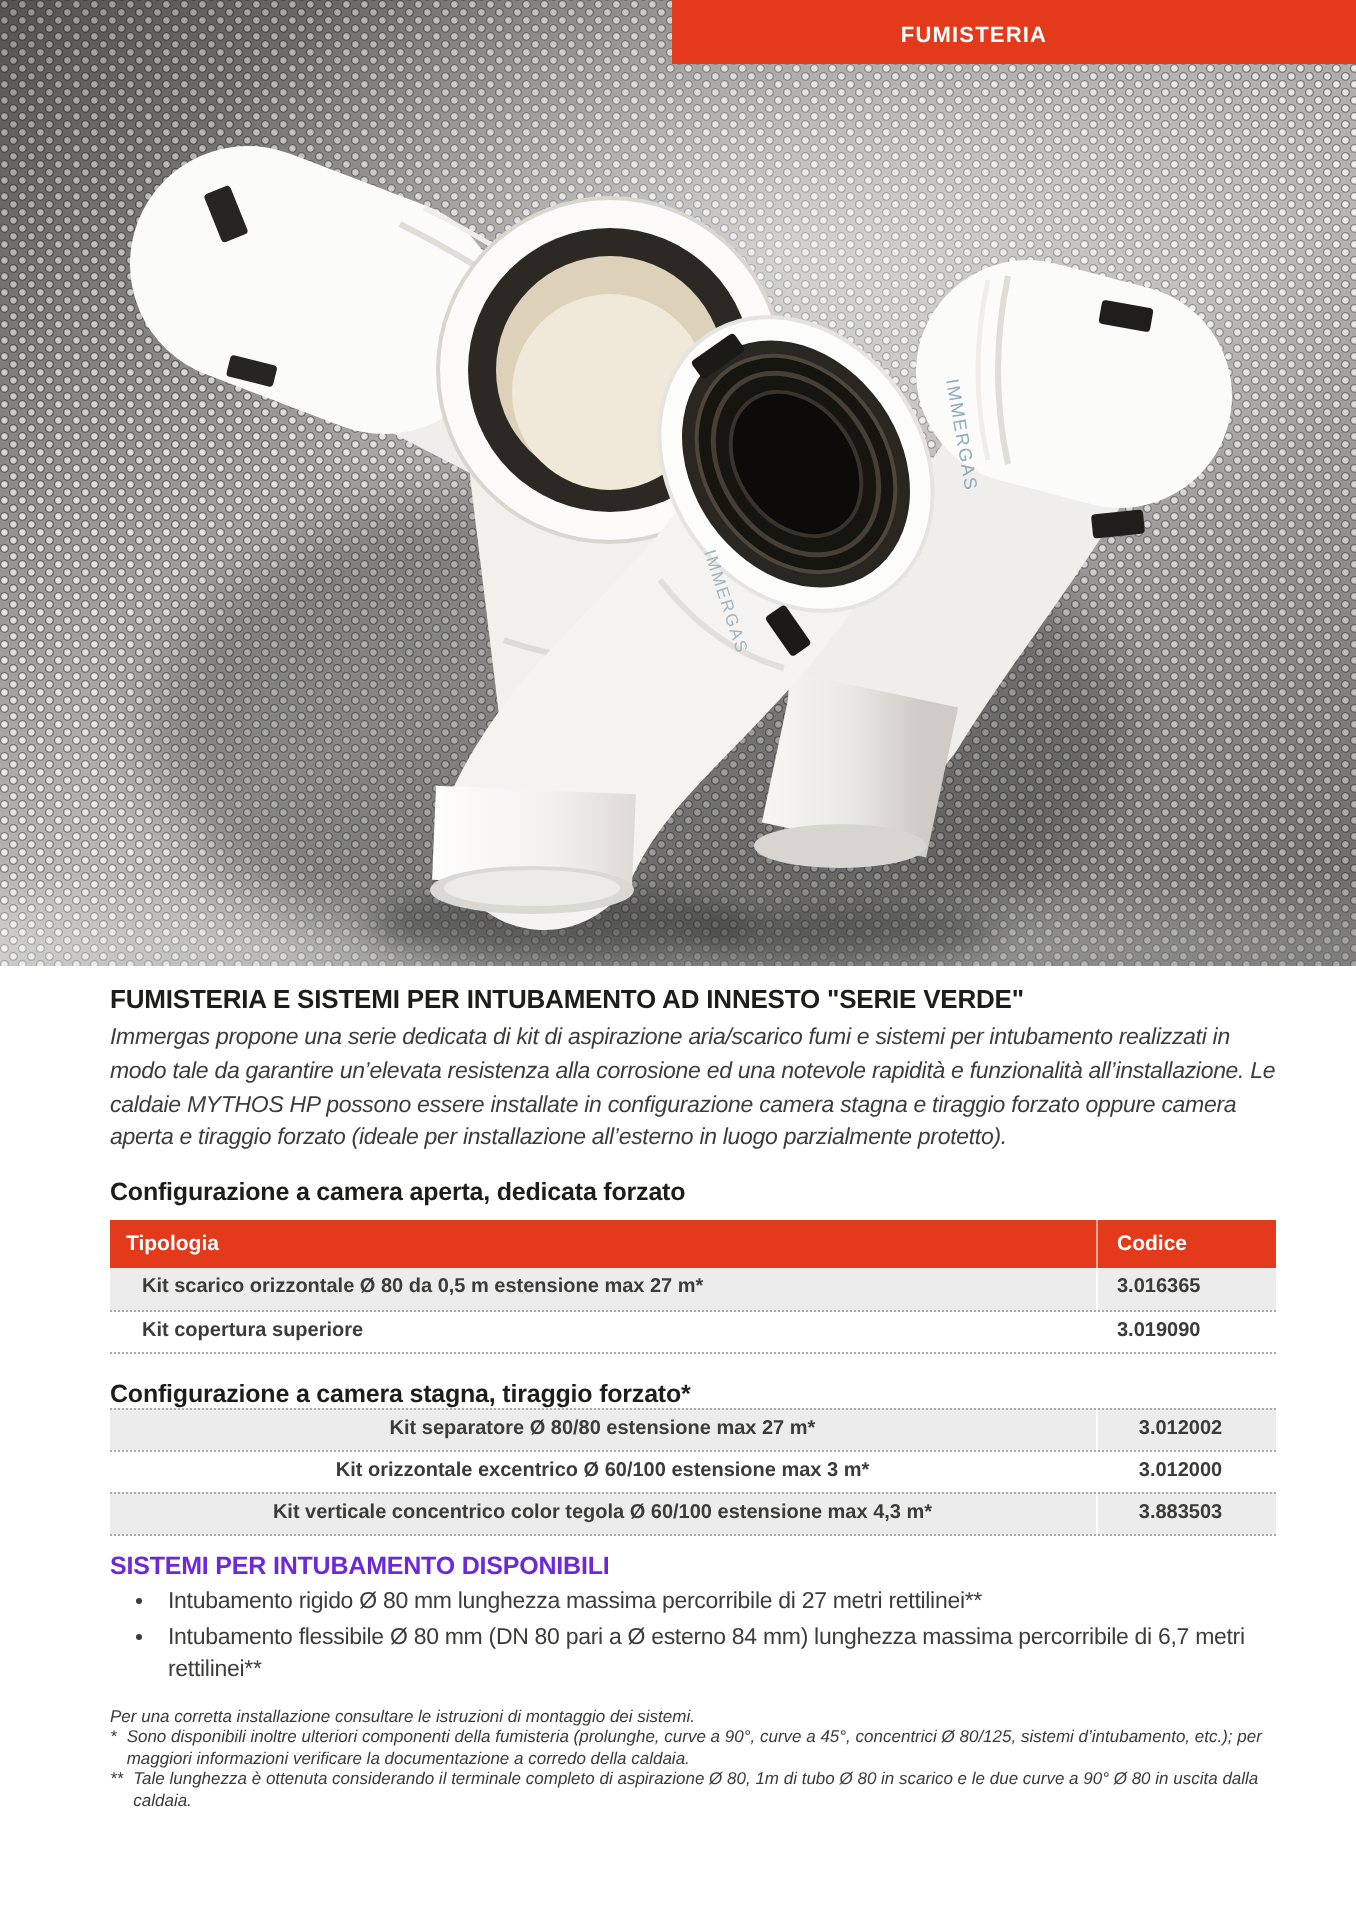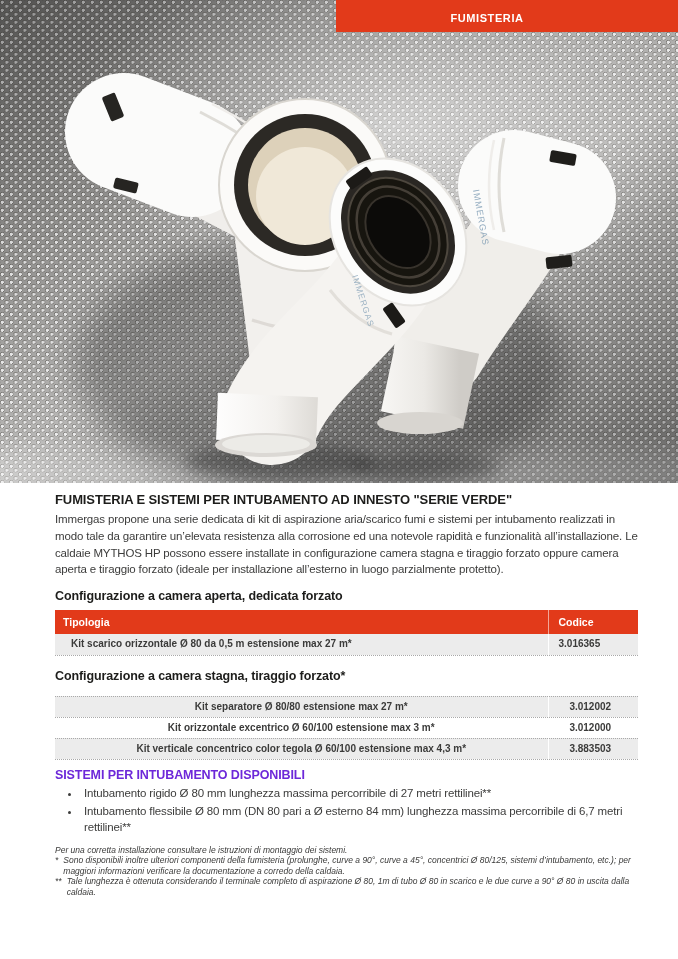--- a/index.html
+++ b/index.html
@@ -37,27 +37,27 @@
     color: #fff; font-size: 11px; font-weight: bold; letter-spacing: 0.6px;
   }
 
   
   .content { position: absolute; left: 55px; top: 492px; width: 583px; }
   h1 {
     font-size: 13px; font-weight: bold; color: #1d1d1b;
     letter-spacing: -0.1px; margin: 0 0 4px 0; line-height: 15px;
   }
   p.intro {
-    font-size: 11.5px; line-height: 16.8px; color: #3c3c3b; letter-spacing: -0.15px;
+    font-size: 11.5px; line-height: 16.8px; color: #3c3c3b; letter-spacing: -0.15px; font-style: italic;
   }
   h2 {
     font-size: 12.5px; font-weight: bold; color: #1d1d1b;
     margin: 11px 0 7px 0; line-height: 14px; letter-spacing: -0.1px;
   }
-  h2.second { margin-top: 13px; margin-bottom: 13px; }
+  h2.second { margin-top: 13px; margin-bottom: 0; }
   h3 {
     font-size: 12.5px; font-weight: bold; color: #6d28d9;
     margin: 8px 0 3px 0; line-height: 14px; letter-spacing: -0.1px;
   }
   table { width: 100%; border-collapse: collapse; table-layout: fixed; }
   th {
     background: var(--accent-red, #e23a1a); color: #fff; text-align: left;
     font-size: 10.5px; font-weight: bold; padding: 6px 8px; height: 24px;
   }
   th.cod { border-left: 1px solid rgba(255,255,255,0.55); padding-left: 10px; }
@@ -183,20 +183,24 @@
         <tr>
           <th>Tipologia</th>
           <th class="cod">Codice</th>
         </tr>
       </thead>
       <tbody>
         <tr class="alt">
           <td>Kit scarico orizzontale Ø 80 da 0,5 m estensione max 27 m*</td>
           <td class="cod">3.016365</td>
         </tr>
+        <tr>
+          <td>Kit copertura superiore</td>
+          <td class="cod">3.019090</td>
+        </tr>
       </tbody>
     </table>
 
     <h2 class="second">Configurazione a camera stagna, tiraggio forzato*</h2>
     <table class="t2">
       <colgroup>
           <col class="c-tip">
           <col class="c-cod">
         </colgroup>
       <tbody>

